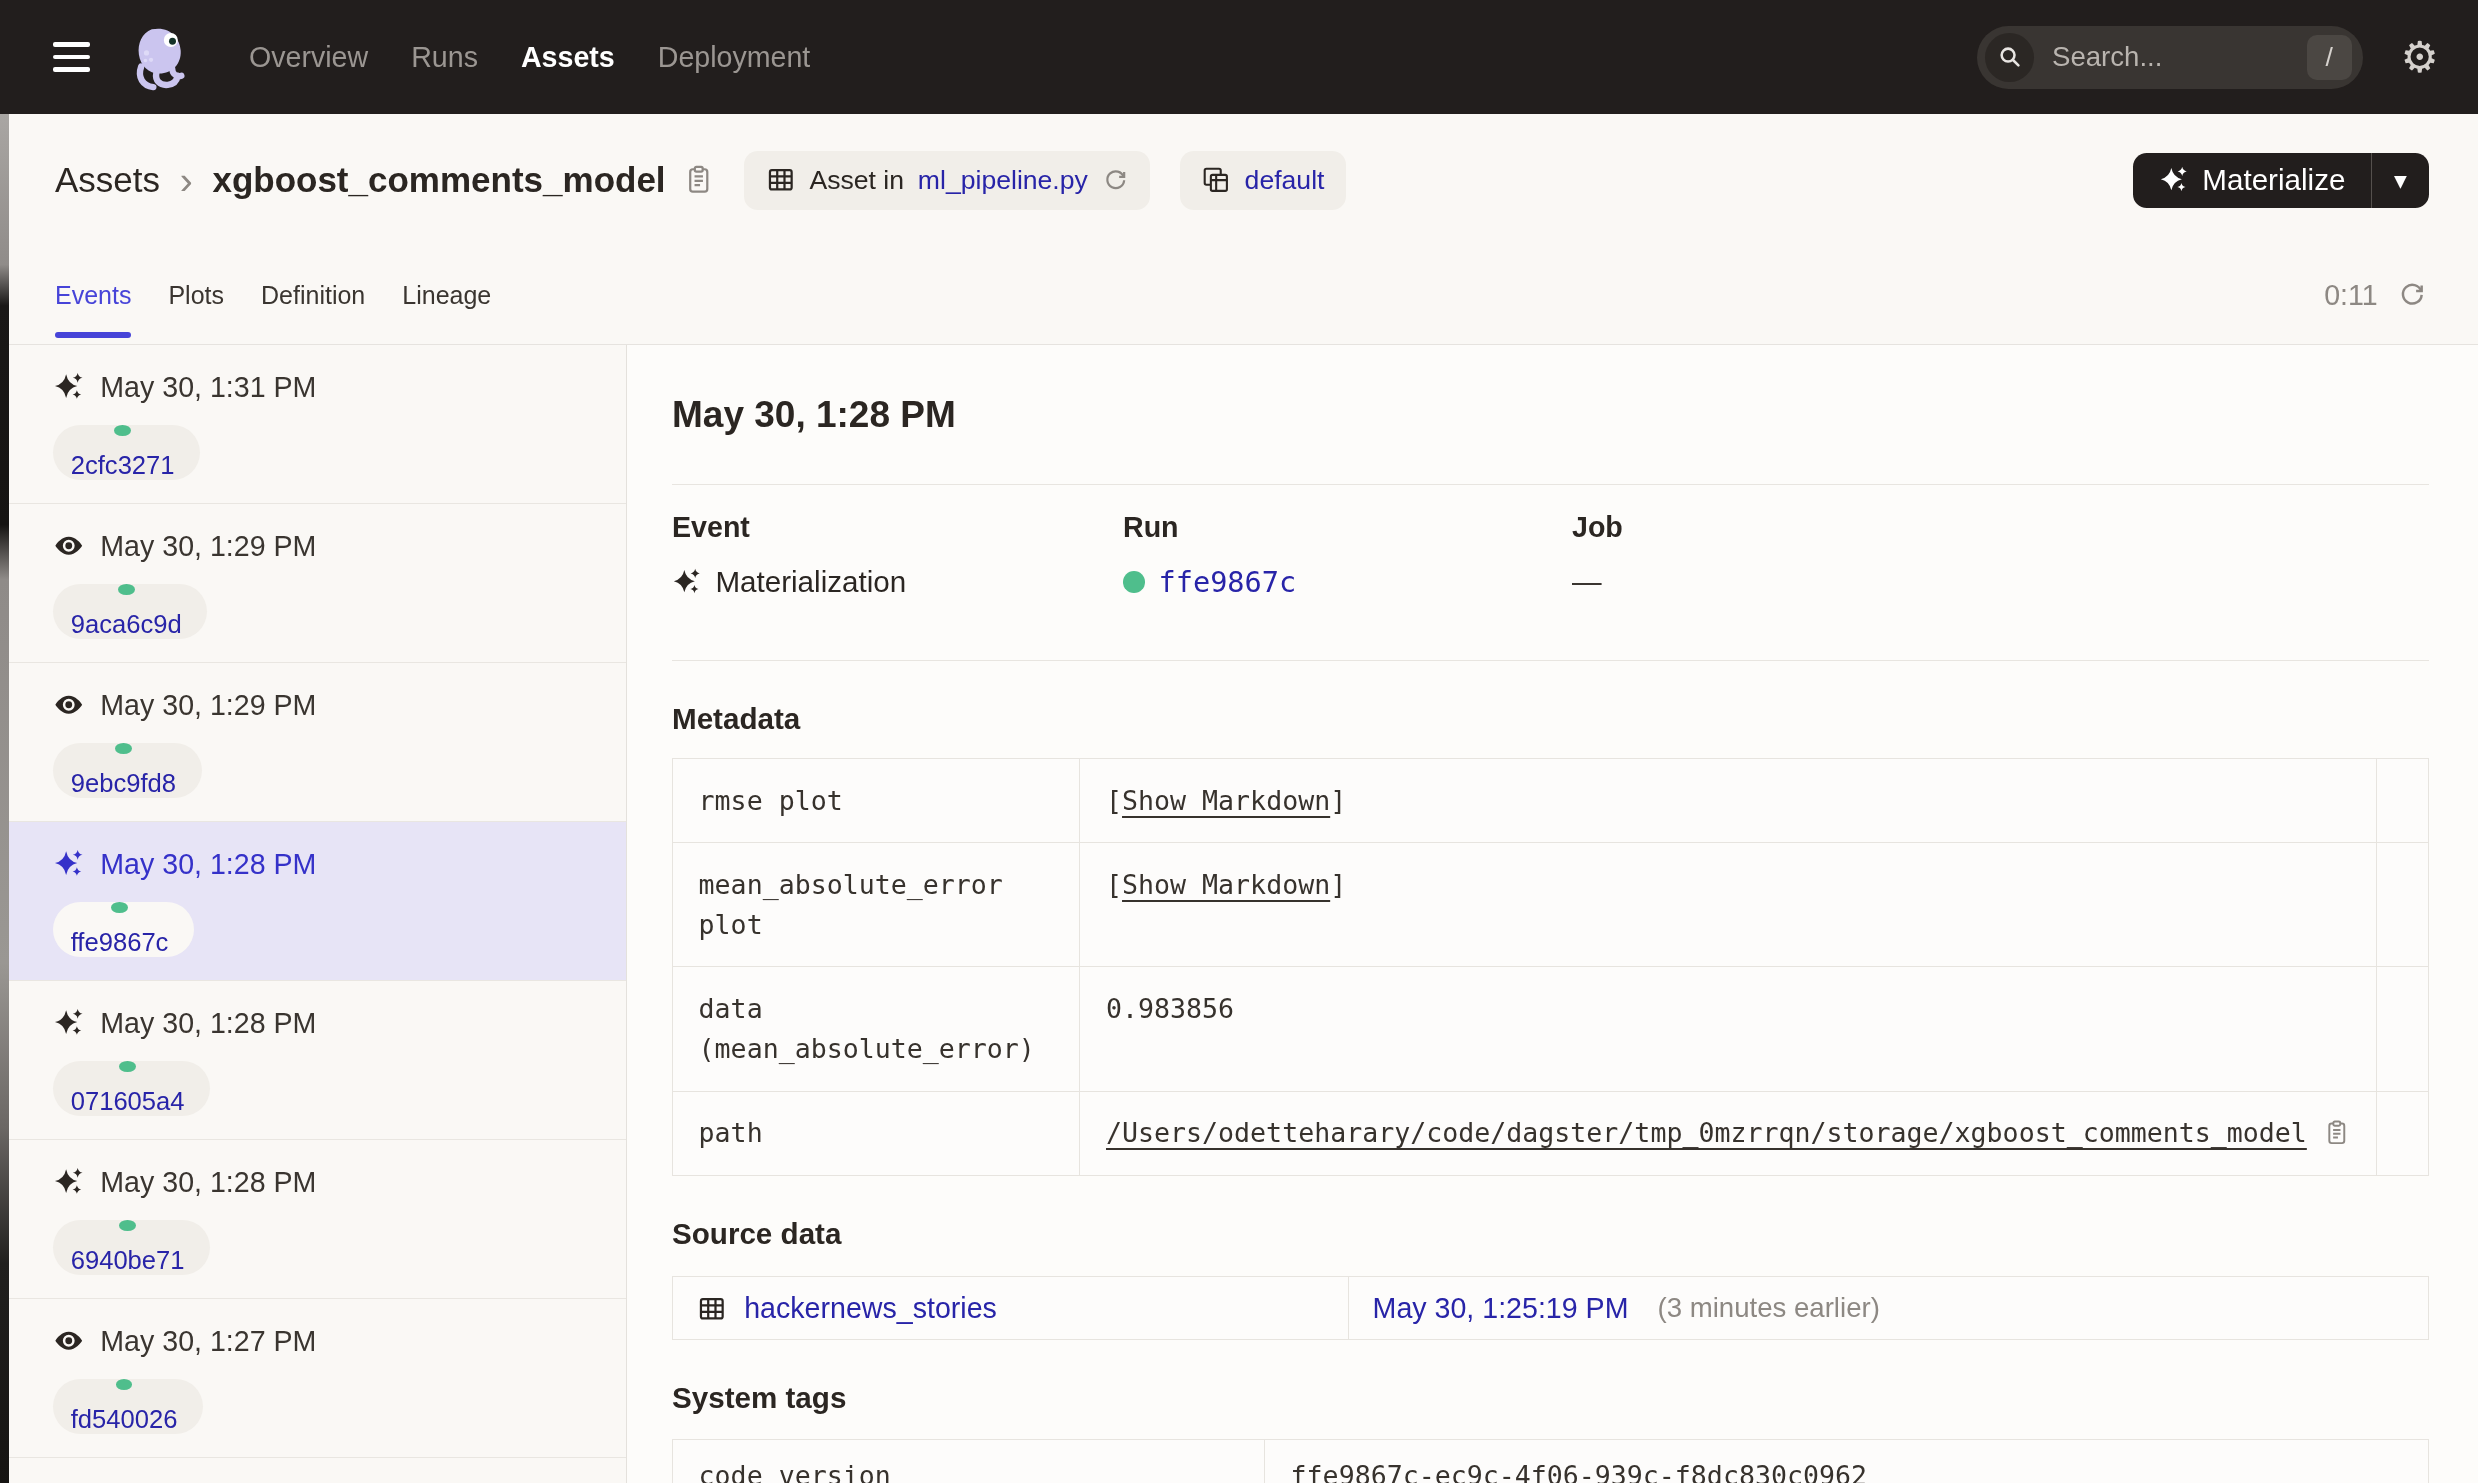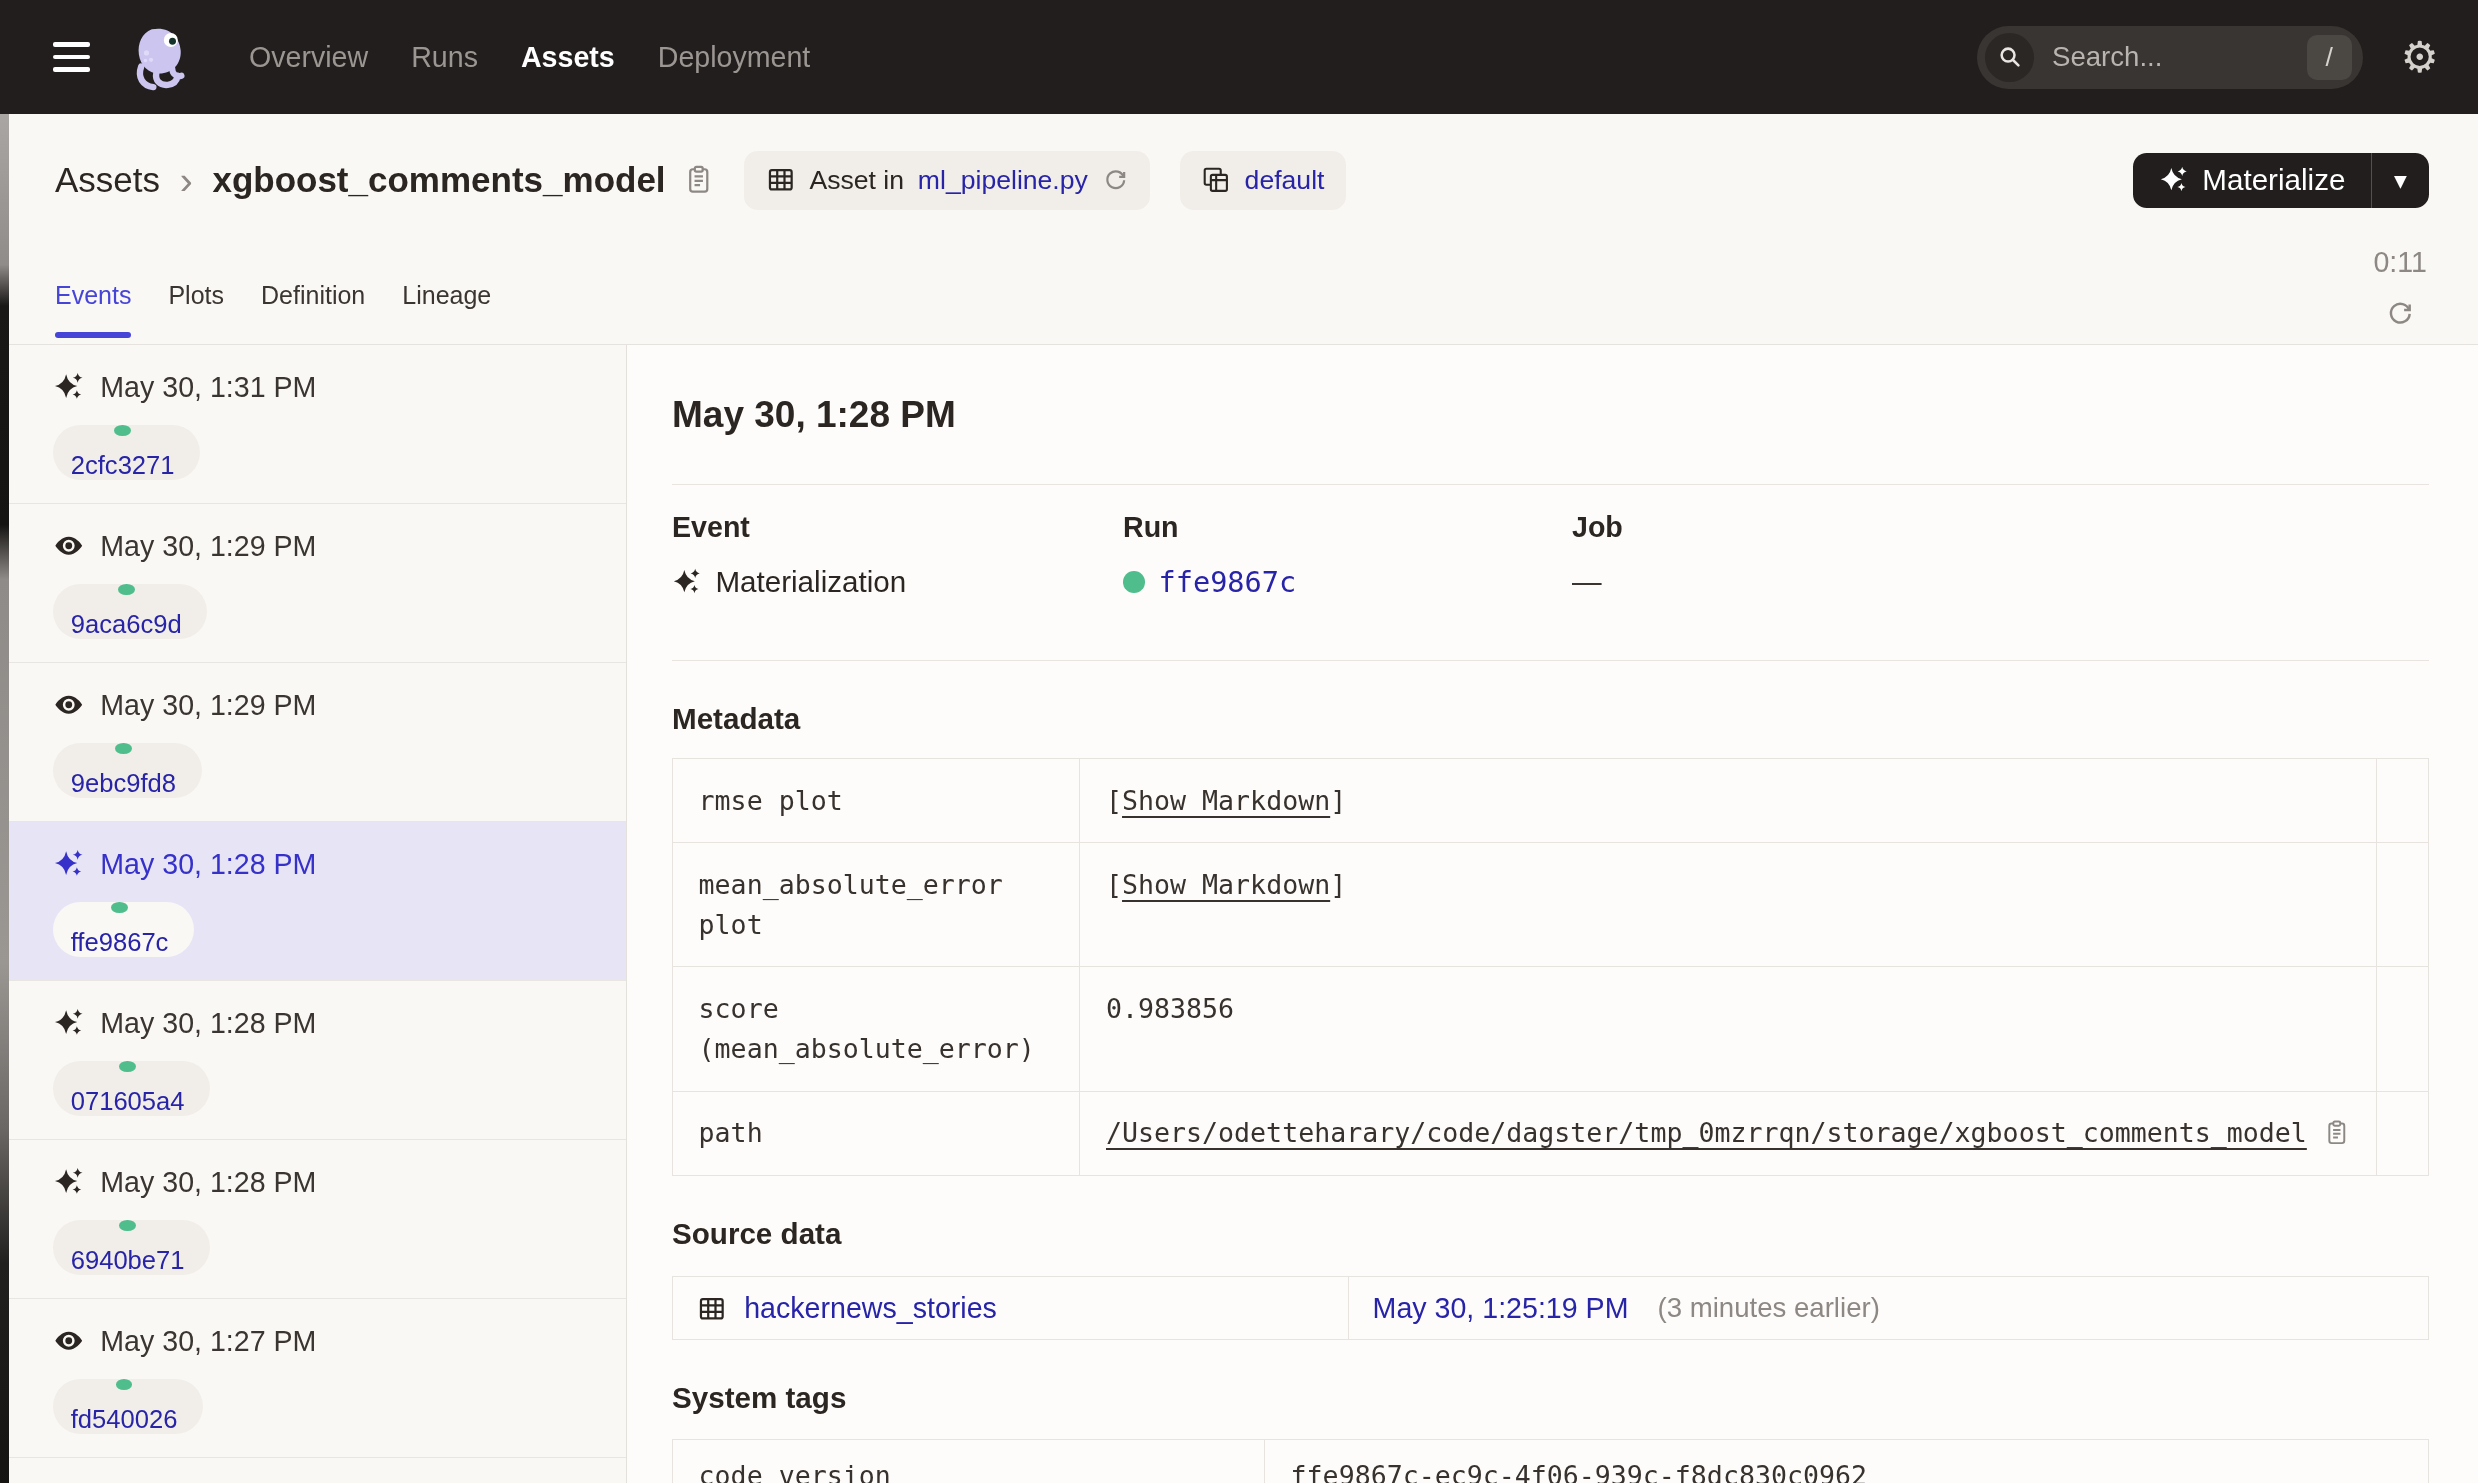--- a/index.html
+++ b/index.html
@@ -70,21 +70,21 @@
     height:99px; display:flex; align-items:stretch; padding:0 51px 0 55px;
     border-bottom:1px solid #E6E3DF; position:relative;
   }
   .tabs { display:flex; gap:37px; align-items:center; }
   .tab { font-size:25px; font-weight:500; color:#3A3530; position:relative; height:100%; display:flex; align-items:center; cursor:pointer; }
   .tab.active { color:#4744D8; }
   .tab.active::after {
     content:""; position:absolute; left:0; right:0; bottom:5.9px; height:5.9px;
     border-radius:3px; background:#4744D8;
   }
-  .tabs-right { margin-left:auto; display:flex; align-items:center; gap:19.7px; color:#8D8883;flex-direction:column; }
+  .tabs-right { margin-left:auto; display:flex; align-items:center; gap:19.7px; color:#8D8883; }
   .timer { font-size:28.6px; color:#8D8883; }
   .tabs-right .reload { color:#8D8883; cursor:pointer; display:inline-flex; }
 
   
   .content { display:flex; height:1139px; }
   .edge-strip {
     position:absolute; left:0; top:114px; width:8.9px; height:1369px; z-index:6;
     background:linear-gradient(180deg,#A9A6A3 0%,#908C89 11%,#1A1817 14%,#161412 30%,#8F8B88 34%,#9A9793 62%,#6B6764 74%,#21201E 84%,#161412 100%);
   }
   .sidebar {
@@ -443,21 +443,21 @@
       </tr>
       <tr>
         <td class="key-col">mean_absolute_error plot</td>
         <td>
           <span class="bracket">[</span><a class="md-link">Show Markdown</a><span class="bracket">]</span>
         </td>
         <td class="narrow-col"></td>
       </tr>
       <tr>
         <td class="key-col">
-          <div>score</div>
+          <div>data</div>
           <div>(mean_absolute_error)</div>
         </td>
         <td>0.983856</td>
         <td class="narrow-col"></td>
       </tr>
       <tr>
         <td class="key-col">path</td>
         <td>
           <span class="path-cell">
             <a class="path-link">/Users/odetteharary/code/dagster/tmp_0mzrrqn/storage/xgboost_comments_model</a>

